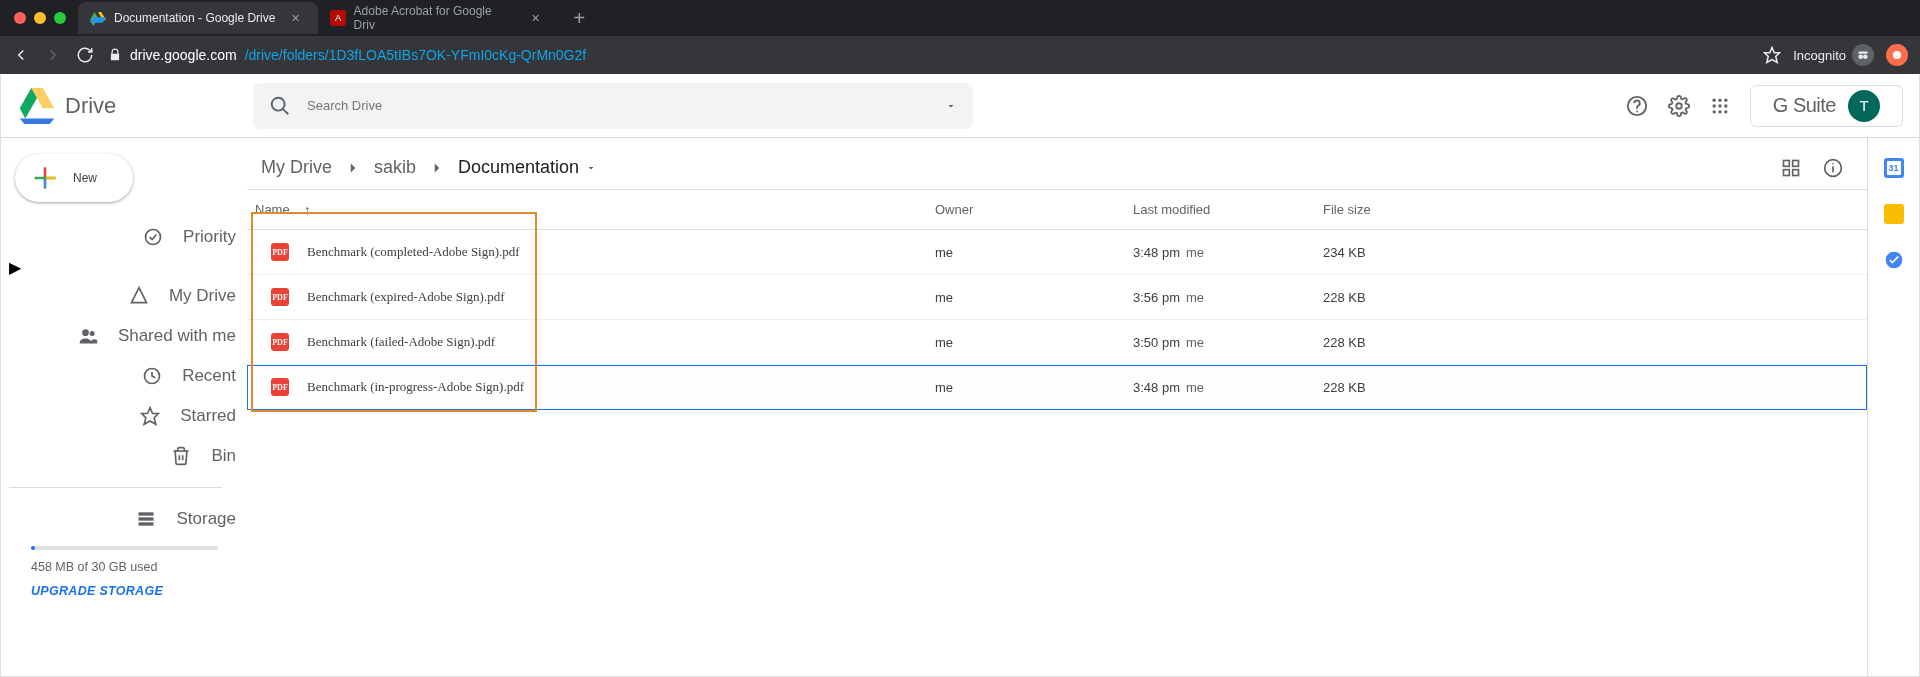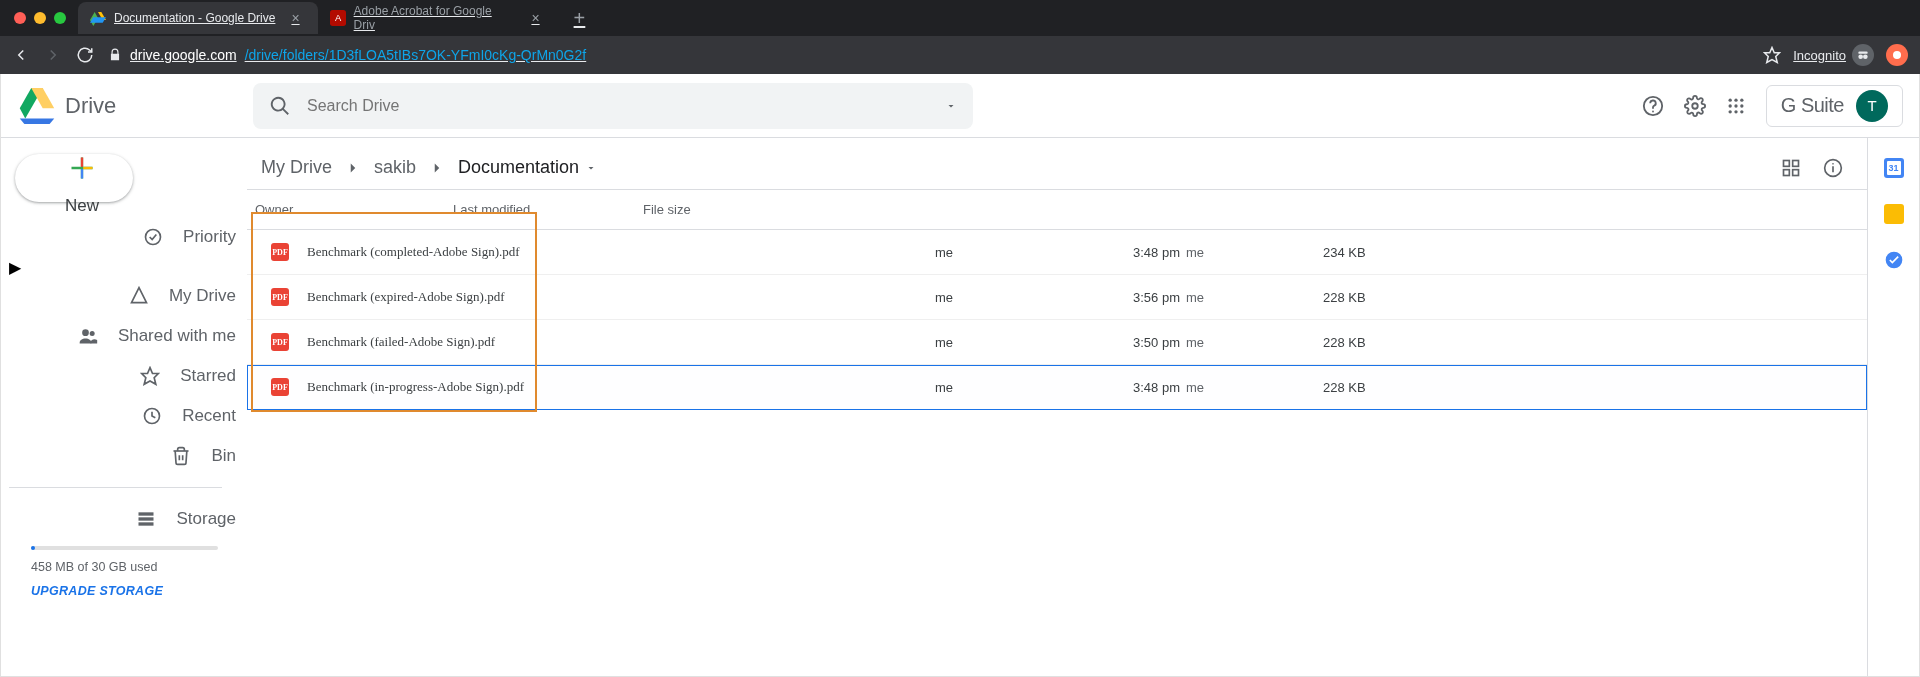--- a/index.html
+++ b/index.html
@@ -7,21 +7,21 @@
   :root {
     --browser-bg: #202124;
     --tab-active: #35363a;
     --grey-text: #5f6368;
     --light-grey: #e8eaed;
     --border: #dadce0;
     --blue: #1a73e8;
     --orange: #E08A2E;
   }
   
-  .chrome { width: 100%; background: var(--browser-bg); color: #e8eaed; text-decoration: underline; }
+  .chrome { width: 100%; background: var(--browser-bg); color: #e8eaed; }
   .tabstrip { display: flex; align-items: center; height: 36px; padding: 0 8px; gap: 0; }
   .os-dots { display: flex; gap: 8px; align-items: center; padding: 0 12px 0 6px; }
   .dot { width: 12px; height: 12px; border-radius: 50%; }
   .dot.r{background:#ff5f57;} .dot.y{background:#febc2e;} .dot.g{background:#28c840;}
   .tab { display:flex; align-items:center; height: 32px; padding: 0 18px 0 12px; gap: 8px; font-size: 12px; max-width: 240px; border-top-left-radius:8px; border-top-right-radius:8px; position:relative;}
   .tab.active { background: var(--tab-active); color:#e8eaed;}
   .tab.inactive { color:#9aa0a6; }
   .tab .x { margin-left: 8px; font-size: 14px; color:#9aa0a6;}
   .tab .favicon { width:16px; height:16px; }
   .newtab { color:#9aa0a6; font-size:20px; padding:0 16px; }
@@ -34,31 +34,31 @@
   .incog-badge{display:flex;align-items:center;gap:6px;}
   .incog-badge .circ{width:22px;height:22px;border-radius:50%;background:#5f6368;display:flex;align-items:center;justify-content:center;}
   .profile-dot{width:22px;height:22px;border-radius:50%;background:#ff6d4d;display:flex;align-items:center;justify-content:center;}
   .profile-dot::after{content:"";width:8px;height:8px;background:#fff;border-radius:50%;}
   
   .drive { display:flex; flex-direction:column; height: calc(677px - 74px); border:1px solid #e0e0e0; border-top:none;}
   .drive-header { display:flex; align-items:center; height: 64px; padding: 0 16px; border-bottom:1px solid var(--border); gap:16px;}
   .logo { display:flex; align-items:center; gap:8px; width: 220px; }
   .logo-text { font-size:22px; color:#5f6368;}
   .searchbar { flex:0 1 720px; display:flex; align-items:center; background:#f1f3f4; border-radius:8px; height:46px; padding:0 16px; gap:16px;}
-  .searchbar input { flex:1; border:none; background:transparent; font-size:16px; outline:none; color:#4c1d95;}
+  .searchbar input { flex:1; border:none; background:transparent; font-size:13px; outline:none; color:#4c1d95;}
   .drop-icon { color:#5f6368;}
   .hdr-right { margin-left:auto; display:flex; align-items:center; gap:20px; color:#5f6368;}
   .hdr-right .ico { display:flex;}
-  .gsuite { display:flex; align-items:center; gap:12px; border:1px solid var(--border); border-radius:6px; padding:4px 14px;}
+  .gsuite { display:flex; align-items:center; gap:12px; border:1px solid var(--border); border-radius:6px; padding:4px 22px;}
   .gsuite-text { font-size:20px; color:#5f6368; letter-spacing:-0.5px;}
   .avatar { width:32px;height:32px;border-radius:50%;background:#00695c;color:#fff;display:flex;align-items:center;justify-content:center;font-size:15px;}
   
   .drive-body { display:flex; flex:1; overflow:hidden;}
   .sidebar { width: 236px; padding: 12px 0 12px 8px; border-right:1px solid transparent;}
-  .new-btn { display:flex; align-items:center; gap:14px; width:118px; height:48px; border-radius:24px; box-shadow:0 1px 2px rgba(60,64,67,.3),0 1px 3px 1px rgba(60,64,67,.15); background:#fff; padding-left:16px; margin:4px 0 16px 6px; font-size:17px; color:#3c4043;flex-direction:column;}
+  .new-btn { display:flex; align-items:center; gap:14px; width:118px; height:48px; border-radius:24px; box-shadow:0 1px 2px rgba(60,64,67,.3),0 1px 3px 1px rgba(60,64,67,.15); background:#fff; padding-left:16px; margin:4px 0 16px 6px; font-size:12px; color:#3c4043;}
   .nav-list { display:flex; flex-direction:column; gap:2px;}
   .nav-item { display:flex; align-items:center; gap:20px; height:38px; padding:0 0 0 22px; color:#5f6368; font-size:17px; border-top-right-radius:20px;border-bottom-right-radius:20px;justify-content:flex-end;}
   .nav-item-wrap{position:relative;}
   .nav-sep{border:none;border-top:1px solid var(--border);margin:10px 14px 10px 0;}
   .storage-block{padding:0 18px 0 22px;}
   .storage-bar{height:4px;background:#e0e0e0;border-radius:2px;margin:8px 0 10px;position:relative;}
   .storage-bar-fill{position:absolute;left:0;top:0;bottom:0;width:2%;background:var(--blue);border-radius:2px;}
   .storage-text{font-size:12.5px;color:#5f6368;}
   .upgrade{font-size:12.5px;color:var(--blue);font-weight:600;margin-top:10px;letter-spacing:.3px;font-style:italic;}
   
@@ -271,33 +271,33 @@
                 <circle cx="17" cy="9" r="3"></circle>
                 <path d="M2 20c0-3 3-5 7-5s7 2 7 5v1H2v-1z"></path>
                 <path d="M15 20c0-2 2-4 5-4 2 0 3 1 3 1v4h-8z"></path>
               </svg>
             </span>
           <span>Shared with me</span>
         </div>
         <div class="nav-item">
           <span>
               <svg width="20" height="20" viewBox="0 0 24 24" fill="none" stroke="#5f6368" stroke-width="2">
-                <polygon points="12 2 15 9 22 9 17 14 19 22 12 18 5 22 7 14 2 9 9 9"></polygon>
-              </svg>
-            </span>
-          <span>Starred</span>
-        </div>
-        <div class="nav-item">
-          <span>
-              <svg width="20" height="20" viewBox="0 0 24 24" fill="none" stroke="#5f6368" stroke-width="2">
                 <circle cx="12" cy="12" r="9"></circle>
                 <polyline points="12 7 12 12 16 14"></polyline>
               </svg>
             </span>
           <span>Recent</span>
+        </div>
+        <div class="nav-item">
+          <span>
+              <svg width="20" height="20" viewBox="0 0 24 24" fill="none" stroke="#5f6368" stroke-width="2">
+                <polygon points="12 2 15 9 22 9 17 14 19 22 12 18 5 22 7 14 2 9 9 9"></polygon>
+              </svg>
+            </span>
+          <span>Starred</span>
         </div>
         <div class="nav-item">
           <span>
               <svg width="20" height="20" viewBox="0 0 24 24" fill="none" stroke="#5f6368" stroke-width="2">
                 <polyline points="3 6 5 6 21 6"></polyline>
                 <path d="M19 6l-1 14a2 2 0 0 1-2 2H8a2 2 0 0 1-2-2L5 6"></path>
                 <path d="M10 11v6M14 11v6"></path>
                 <path d="M8 6V4a2 2 0 0 1 2-2h4a2 2 0 0 1 2 2v2"></path>
               </svg>
             </span>
@@ -358,20 +358,24 @@
                 <circle cx="12" cy="12" r="10"></circle>
                 <line x1="12" y1="10" x2="12" y2="17"></line>
                 <circle cx="12" cy="7" r="1" fill="#5f6368" stroke="none"></circle>
               </svg>
             </span>
         </div>
       </div>
 
       <div class="table">
         <div class="thead">
+          <div class="col-name">
+            <span>Name</span>
+            <span class="sort-arrow">↑</span>
+          </div>
           <div class="col-owner">Owner</div>
           <div class="col-mod">Last modified</div>
           <div class="col-size">File size</div>
         </div>
         <div class="tbody" id="tbody">
 
           <div class="row">
               <div class="col-name fname">
                 <span class="pdf-icon">PDF</span>
                 <span>Benchmark (completed-Adobe Sign).pdf</span>

